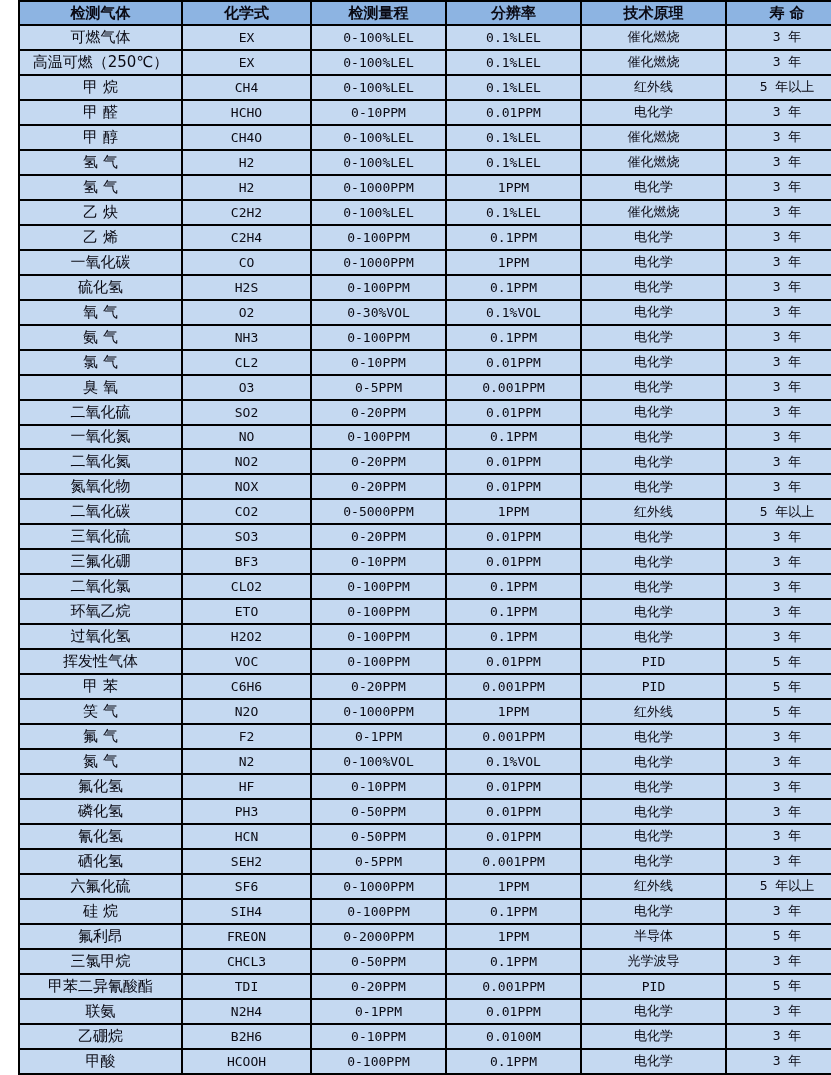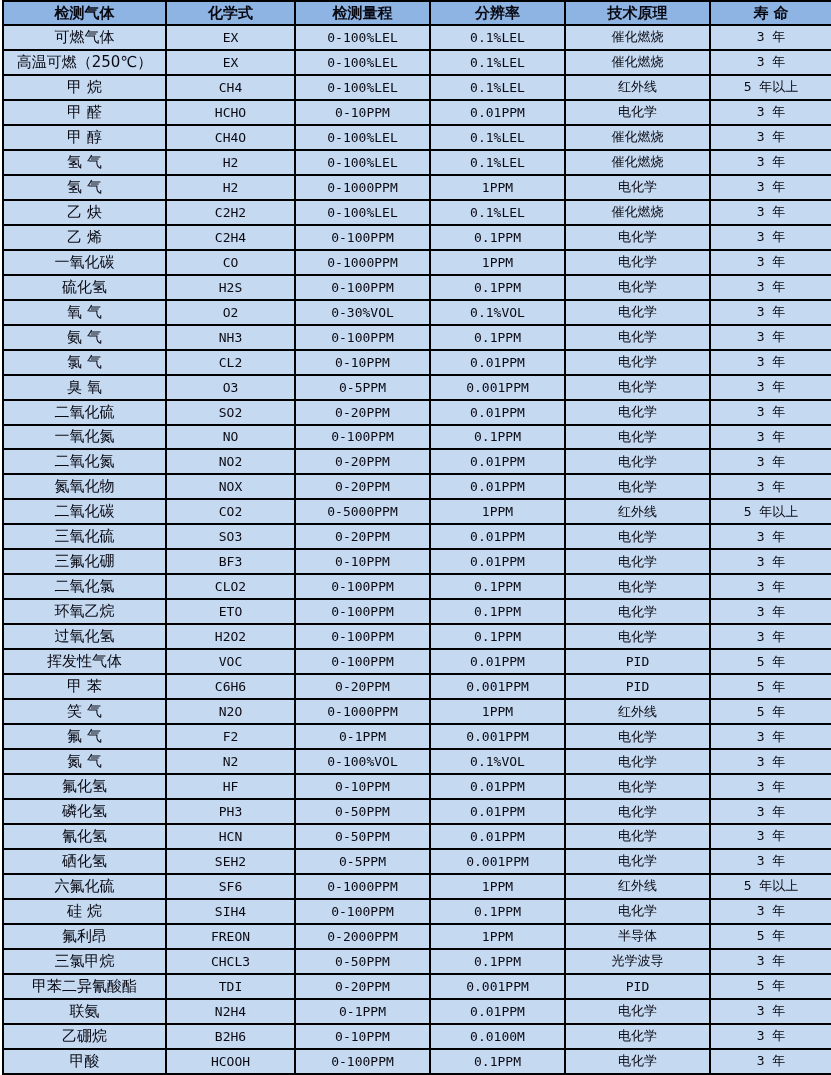--- a/index.html
+++ b/index.html
@@ -4,21 +4,21 @@
 <style>
   html, body {
     margin: 0;
     padding: 0;
     background: #ffffff;
   }
   .page {
     width: 831px;
     height: 1075px;
     background: #ffffff;
-    padding-left: 2px;
+    padding-left: 18px;
     box-sizing: border-box;
     overflow: hidden;
   }
   table.gas-table {
     width: 829px;
     height: 1075px;
     border-collapse: collapse;
     table-layout: fixed;
   }
   table.gas-table th,

